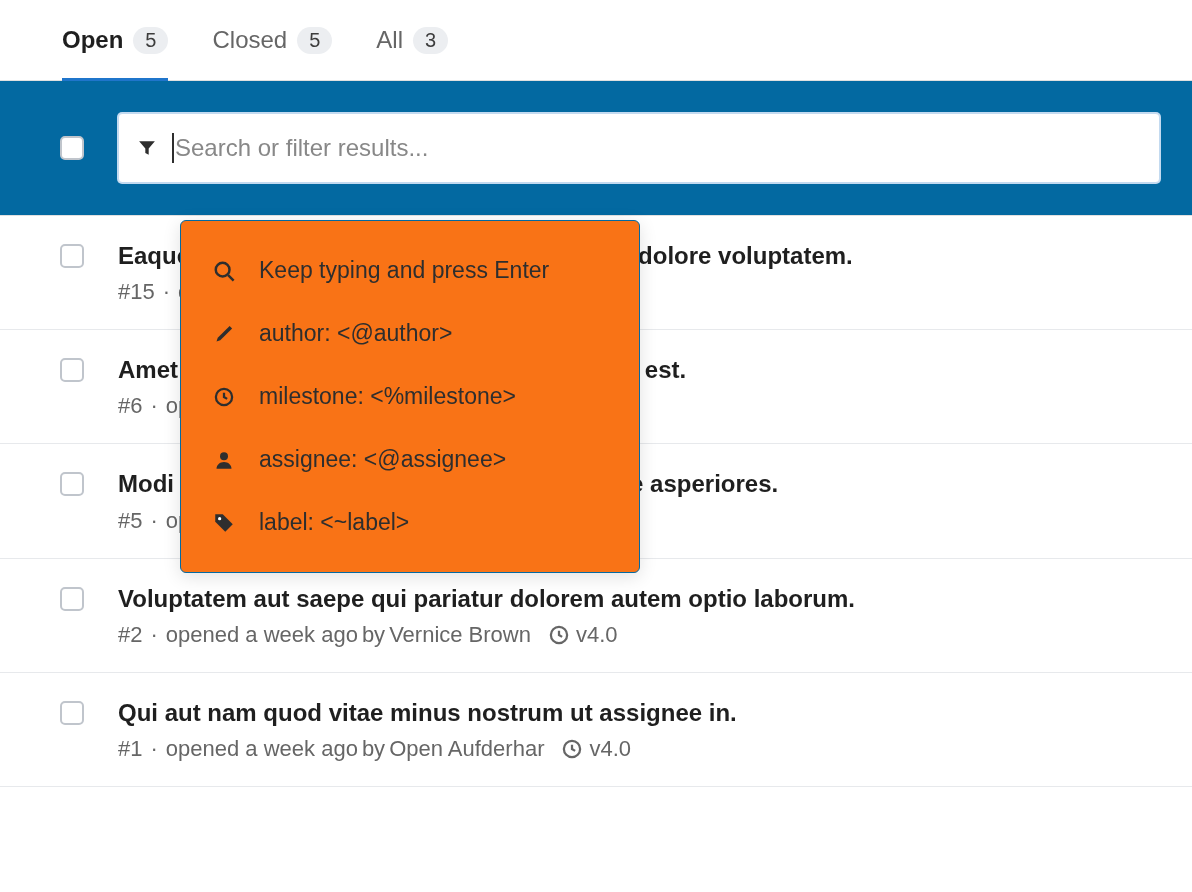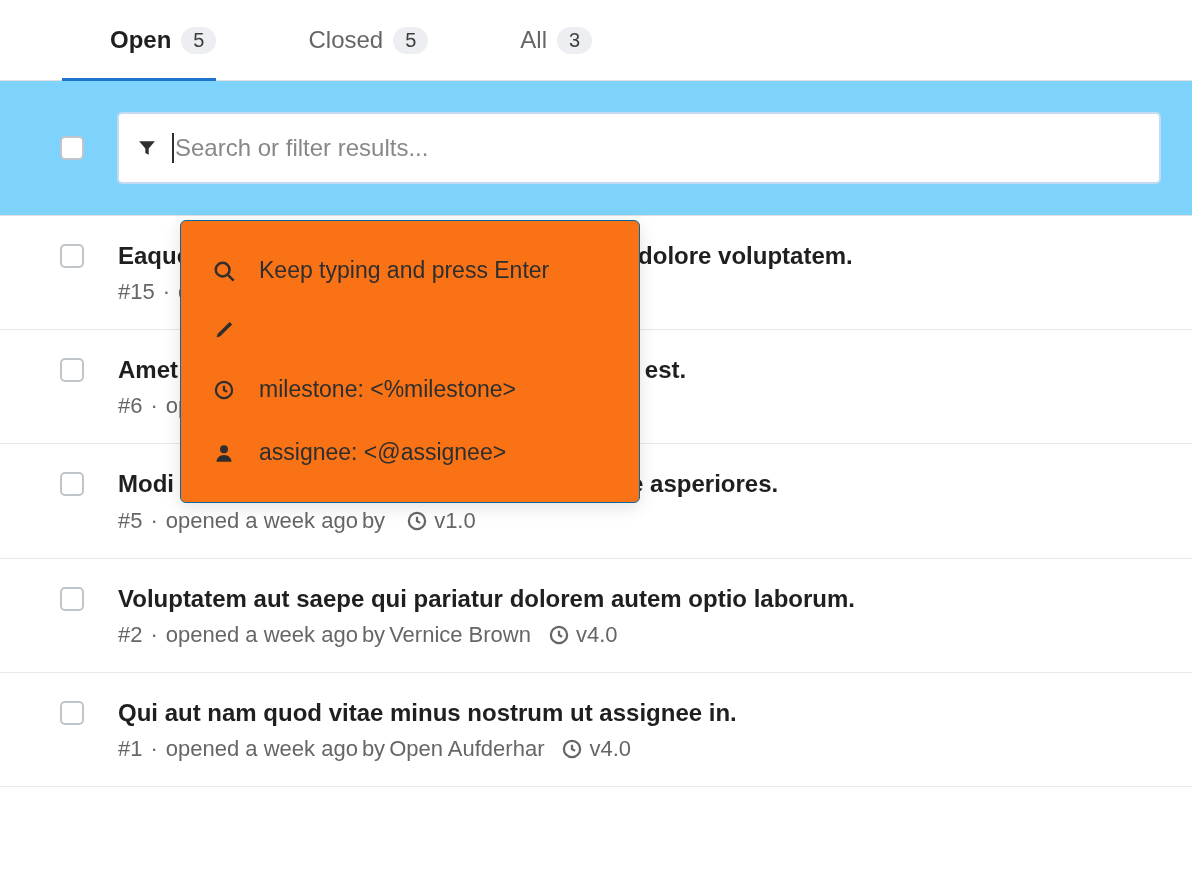--- a/index.html
+++ b/index.html
@@ -44,36 +44,35 @@
       position: absolute;
       bottom: -1px;
       left: 22px;
       right: 22px;
       height: 3px;
       background: #1f75cb;
     }
     
     .tab-label {
       margin-right: 10px;
-      margin-left: 48px;
     }
     
     .badge {
       background: #eceef1;
       border-radius: 14px;
       padding: 2px 12px;
       font-size: 20px;
       font-weight: 400;
       color: #3d3d3d;
       min-width: 32px;
       text-align: center;
     }
     
     .filter-bar {
-      background: #7dd3fc;
+      background: #0369a1;
       border-bottom: 1px solid #e0e0e0;
       padding: 32px 32px 32px 60px;
       display: flex;
       align-items: center;
     }
     
     .checkbox {
       width: 24px;
       height: 24px;
       border: 2px solid #c0c5cc;
@@ -355,20 +354,21 @@
     </span>
     <span>Keep typing and press Enter</span>
   </div>
 
   <div class="dropdown-item">
     <span class="dropdown-icon">
       <svg width="20" height="20" viewBox="0 0 16 16" fill="#2e2e2e">
           <path d="M12.5 1.5l2 2L5 13l-3 1 1-3 9.5-9.5z"></path>
         </svg>
     </span>
+    <span>author: &lt;@author&gt;</span>
   </div>
 
   <div class="dropdown-item">
     <span class="dropdown-icon">
       <svg width="20" height="20" viewBox="0 0 16 16" fill="none" stroke="#2e2e2e" stroke-width="1.8">
           <circle cx="8" cy="8" r="6.5"></circle>
           <path d="M8 4.5V8l2.5 1.5"></path>
         </svg>
     </span>
     <span>milestone: &lt;%milestone&gt;</span>
@@ -377,14 +377,23 @@
   <div class="dropdown-item">
     <span class="dropdown-icon">
       <svg width="20" height="20" viewBox="0 0 16 16" fill="#2e2e2e">
           <circle cx="8" cy="5" r="3.2"></circle>
           <path d="M2 15c0-3.3 2.7-5.5 6-5.5s6 2.2 6 5.5H2z"></path>
         </svg>
     </span>
     <span>assignee: &lt;@assignee&gt;</span>
   </div>
 
+  <div class="dropdown-item">
+    <span class="dropdown-icon">
+      <svg width="20" height="20" viewBox="0 0 16 16" fill="#2e2e2e">
+          <path d="M1 1h6l8 8-6 6-8-8V1z"></path>
+          <circle cx="4.5" cy="4.5" r="1.3" fill="#fff"></circle>
+        </svg>
+    </span>
+    <span>label: &lt;~label&gt;</span>
+  </div>
 
 </div>
 
 </body></html>

